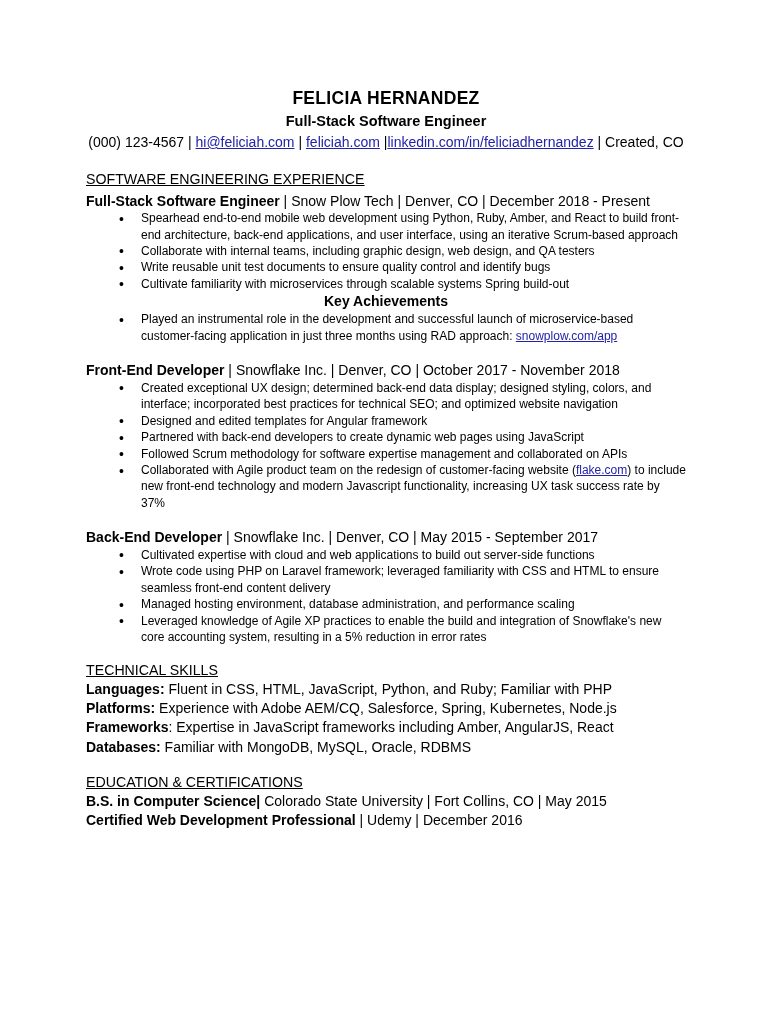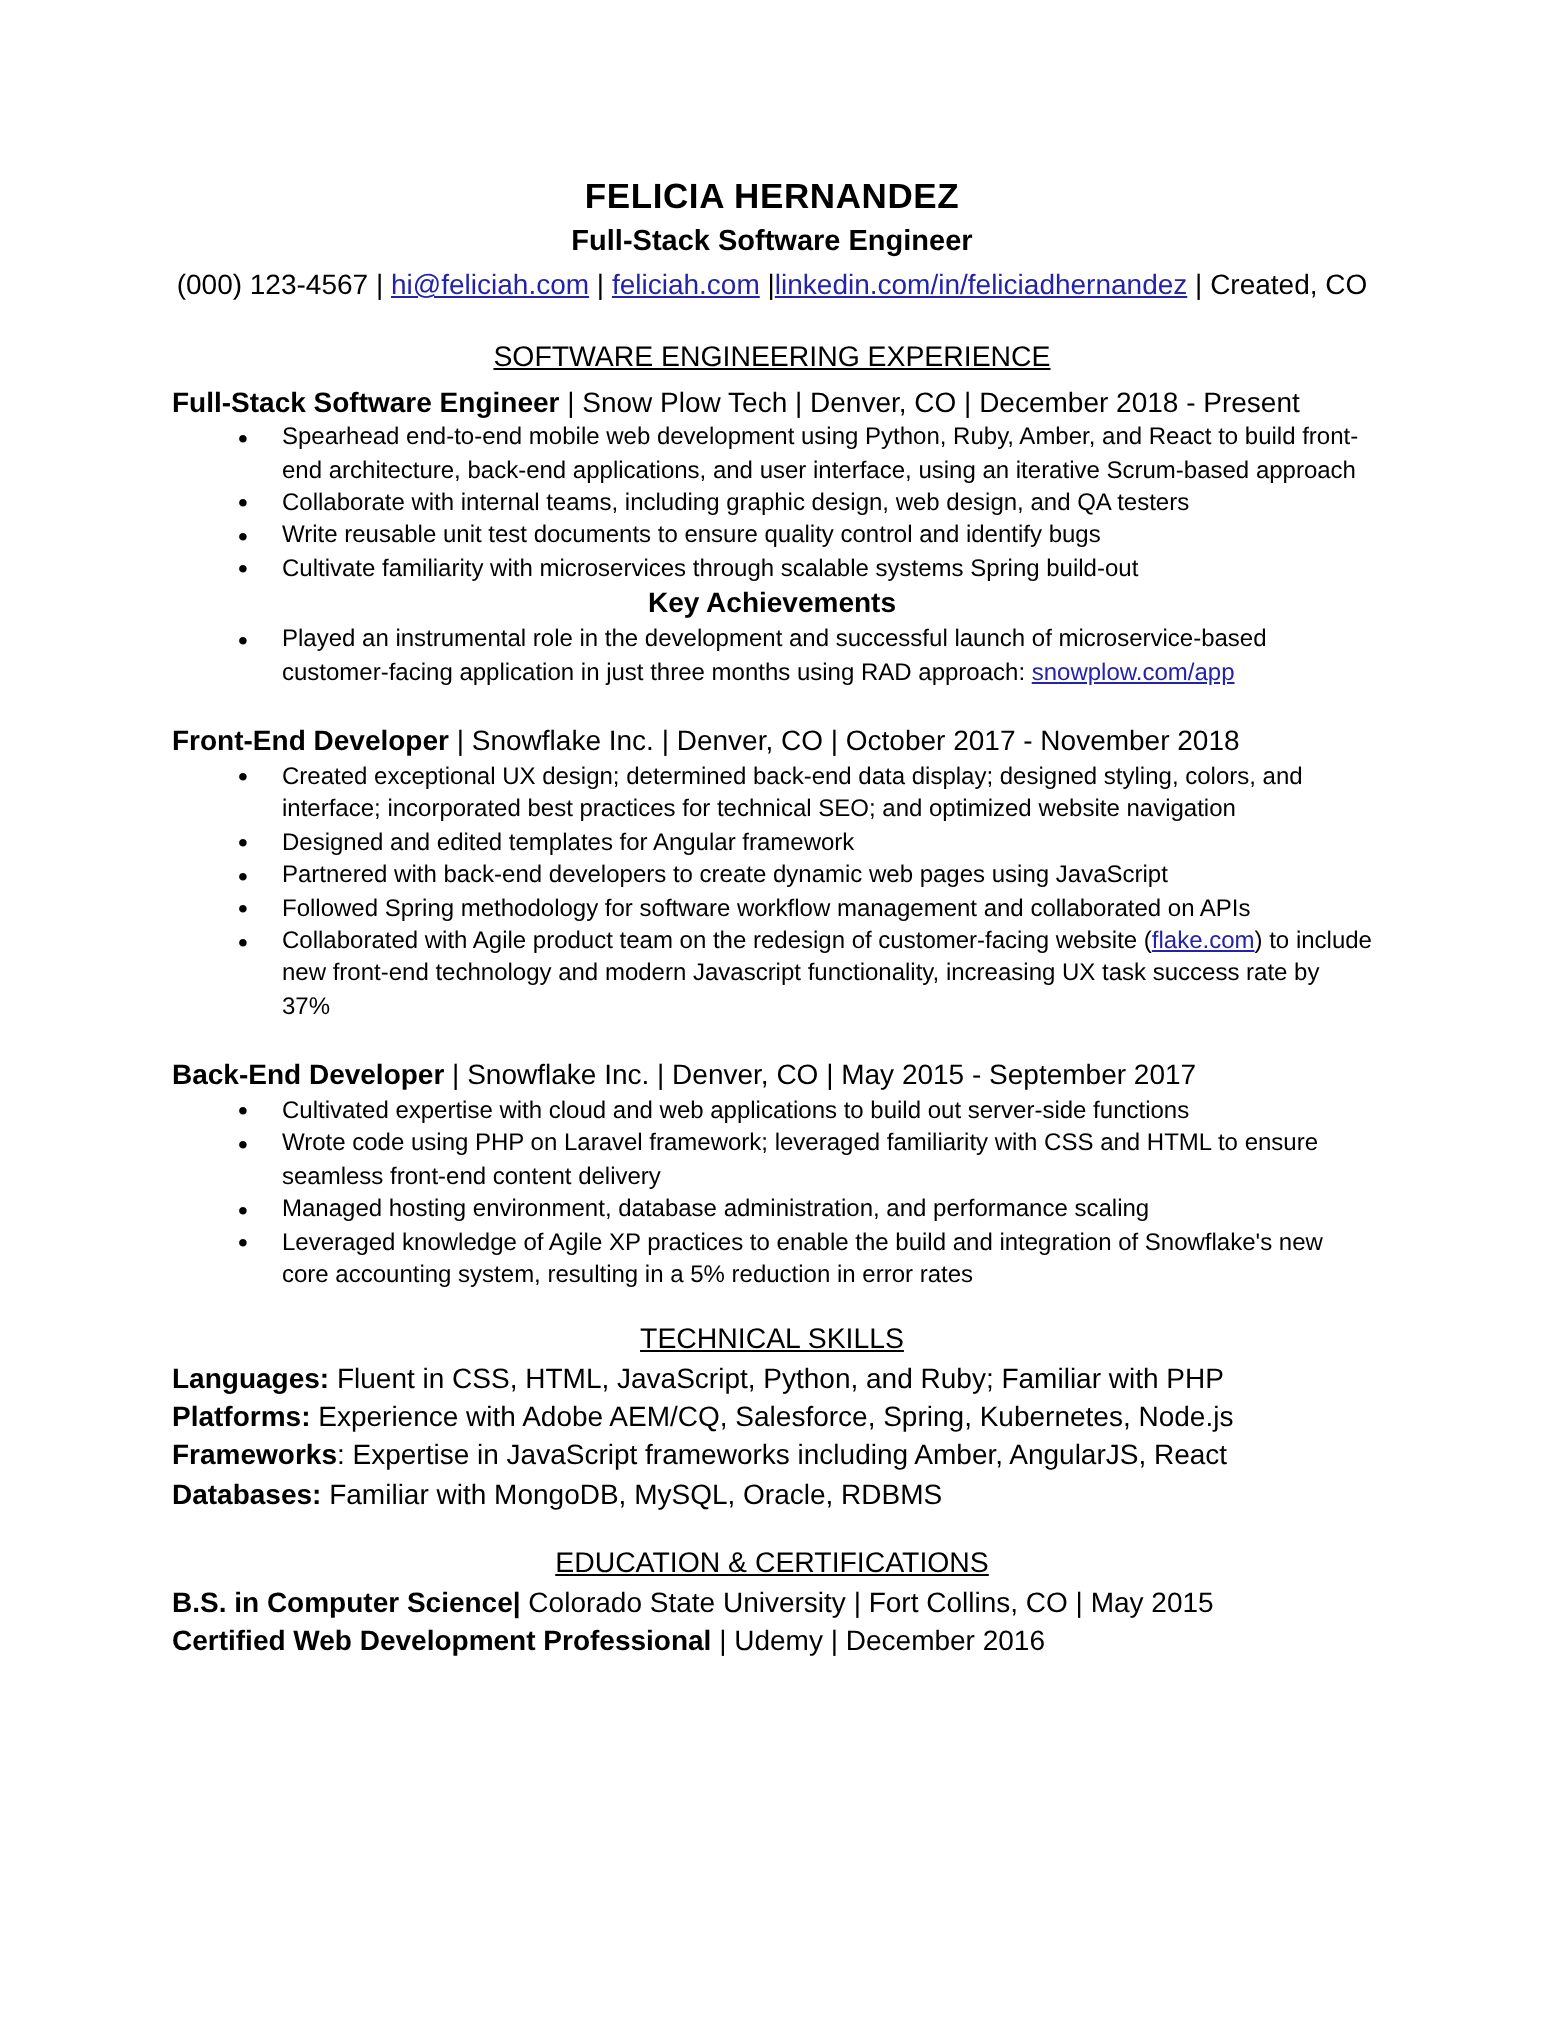--- a/index.html
+++ b/index.html
@@ -46,21 +46,20 @@
     margin: 0;
     white-space: nowrap;
   }
   a.lnk, .lnk {
     color: #2222aa;
     text-decoration: underline;
   }
 
   
   .sec-head {
-    text-align: center;
     font-size: 14.2px;
     font-weight: normal;
     text-decoration: underline;
     margin: 0;
     line-height: 1.3;
   }
   .sec-gap-1 { height: 19px; }
   .sec-gap-2 { height: 16px; }
 
   
@@ -151,21 +150,21 @@
     </div>
 
     <div class="job-spacer"></div>
 
     <div class="job-block">
       <div class="job-head"><b>Front-End Developer</b><span> | Snowflake Inc. | Denver, CO | October 2017 - November 2018</span></div>
       <ul class="bullets">
         <li>Created exceptional UX design; determined back-end data display; designed styling, colors, and interface; incorporated best practices for technical SEO; and optimized website navigation</li>
         <li>Designed and edited templates for Angular framework</li>
         <li>Partnered with back-end developers to create dynamic web pages using JavaScript</li>
-        <li>Followed Spring methodology for software workflow management and collaborated on APIs</li>
+        <li>Followed Scrum methodology for software expertise management and collaborated on APIs</li>
         <li><span>Collaborated with Agile product team on the redesign of customer-facing website (</span><a class="lnk" href="#">flake.com</a><span>) to include new front-end technology and modern Javascript functionality, increasing UX task success rate by 37%</span></li>
       </ul>
     </div>
 
     <div class="job-spacer"></div>
 
     <div class="job-block">
       <div class="job-head"><b>Back-End Developer</b><span> | Snowflake Inc. | Denver, CO | May 2015 - September 2017</span></div>
       <ul class="bullets">
         <li>Cultivated expertise with cloud and web applications to build out server-side functions</li>

